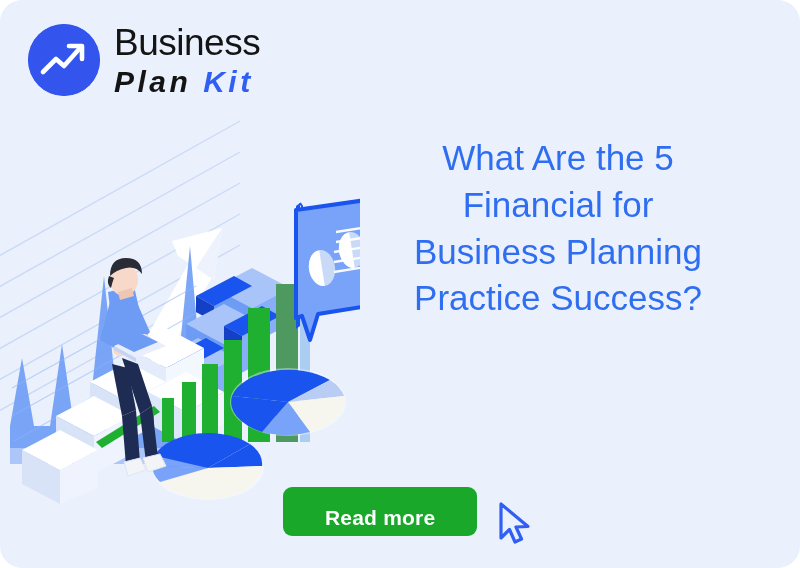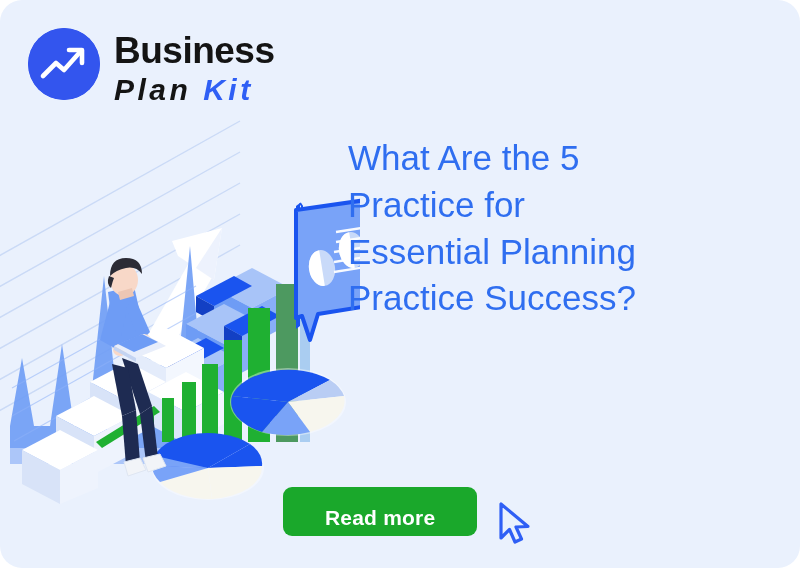--- a/index.html
+++ b/index.html
@@ -43,25 +43,24 @@
     flex: none;
   }
   .logo-text {
     display: flex;
     flex-direction: column;
     line-height: 1;
     padding-top: 2px;
   }
   .logo-line1 {
     font-size: 37px;
-    font-weight: 700;
+    font-weight: 400;
     color: #141414;
     letter-spacing: -0.5px;
     white-space: nowrap;
-    margin-top: 8px;
   }
   .logo-line2 {
     font-size: 30px;
     font-weight: 700;
     color: #141414;
     letter-spacing: 3.5px;
     margin-top: 6px;
     white-space: nowrap;
     font-style: italic;
   }
@@ -69,21 +68,21 @@
     color: #2f5ff5;
     letter-spacing: 3.5px;
   }
 
   
   .headline {
     position: absolute;
     right: 32px;
     top: 112px;
     width: 420px;
-    text-align: left;
+    text-align: center;
     color: #2f6ef0;
     font-size: 35px;
     line-height: 1.33;
     font-weight: 400;
     z-index: 40;
   }
   .headline-line { display: block; white-space: nowrap; }
 
   
   .cta-wrap {
@@ -301,22 +300,22 @@
       <path d="M41 22 L54 22 L54 35" fill="none" stroke="#ffffff" stroke-width="4.6" stroke-linecap="round" stroke-linejoin="round"></path>
     </svg>
     <span class="logo-text">
       <span class="logo-line1">Business</span>
       <span class="logo-line2"><span>Plan</span><span>&nbsp;</span><span class="logo-kit">Kit</span></span>
     </span>
   </div>
 
   <h1 class="headline">
     <span class="headline-line">What Are the 5</span>
-    <span class="headline-line">Practice for</span>
-    <span class="headline-line">Essential Planning</span>
+    <span class="headline-line">Financial for</span>
+    <span class="headline-line">Business Planning</span>
     <span class="headline-line">Practice Success?</span>
   </h1>
 
   <div class="cta-wrap">
     <button class="cta-button">Read more</button>
     <svg class="cursor-icon" width="40" height="48" viewBox="0 0 40 48">
       <path d="M6 4 L6 38 L14.5 29.5 L20 42 L26.5 39 L21 27 L33 26.5 Z" fill="none" stroke="#2f5ff5" stroke-width="3.2" stroke-linejoin="round" stroke-linecap="round"></path>
     </svg>
   </div>
 

